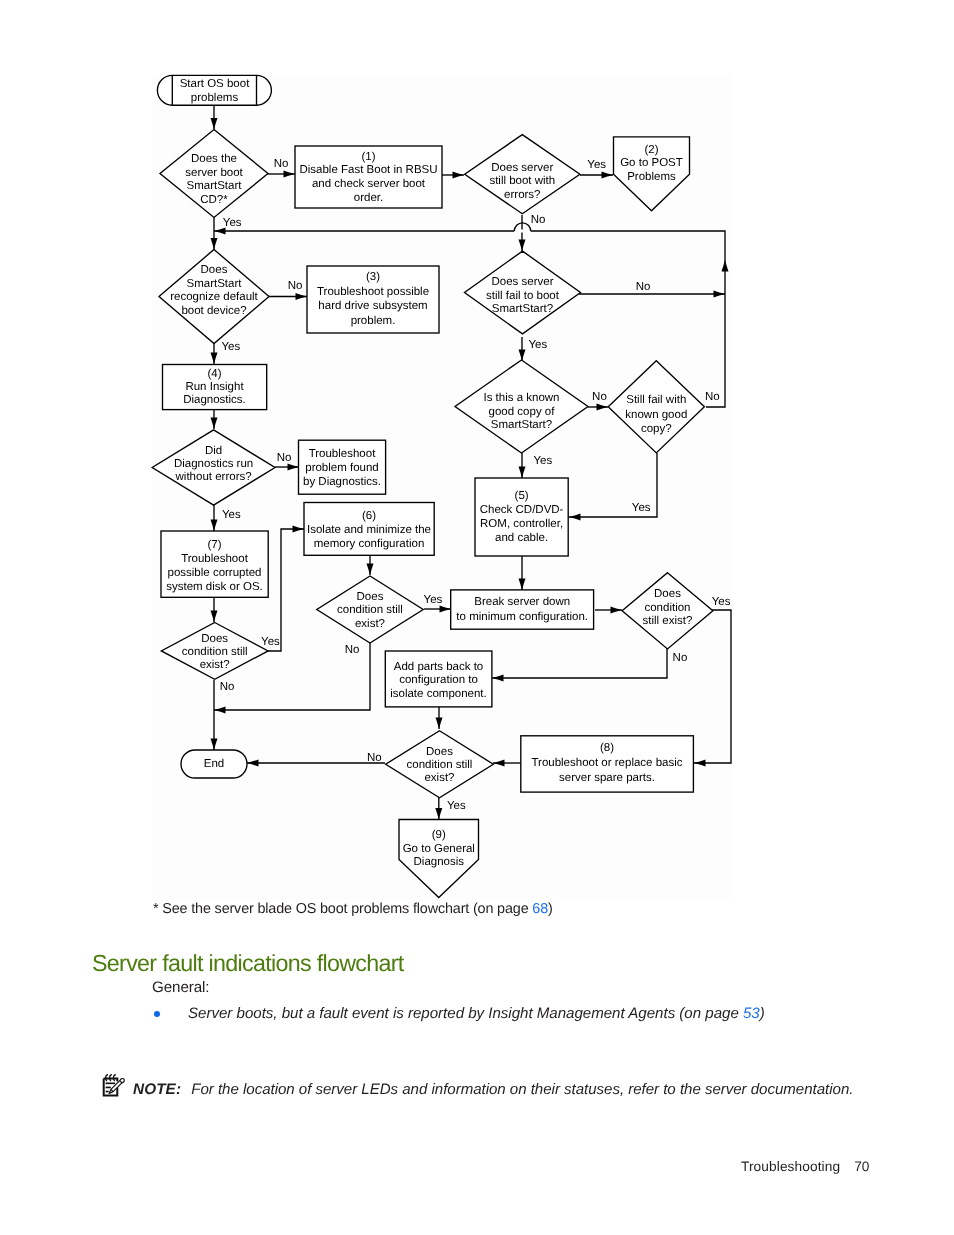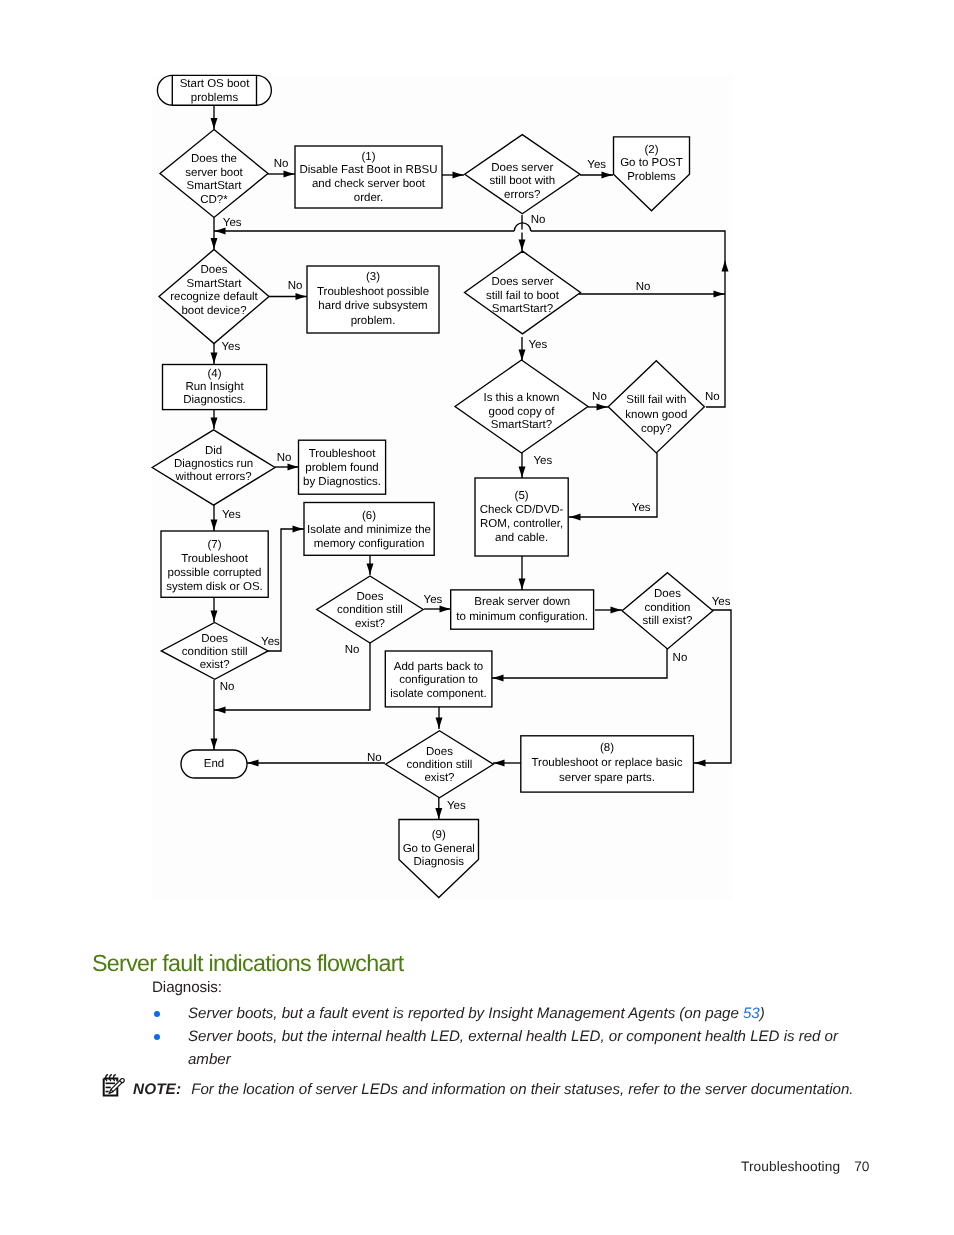--- a/index.html
+++ b/index.html
@@ -349,35 +349,30 @@
 <text class="el" x="344.7" y="653">No</text>
 <text class="el" x="711.7" y="605.1">Yes</text>
 <text class="el" x="672.6" y="661.4">No</text>
 <text class="el" x="261.1" y="645.3">Yes</text>
 <text class="el" x="219.7" y="689.5">No</text>
 <text class="el" x="366.9" y="761.2">No</text>
 <text class="el" x="447" y="808.7">Yes</text>
   </g>
 </svg>
 
+<div class="fn-line"><span>* See the server blade OS boot problems flowchart (on page </span><span class="lnk">68</span><span>)</span></div>
 
 <h2 class="sect">Server fault indications flowchart</h2>
-<div class="sym">Diagnosis:</div>
+<div class="sym">General:</div>
 <div class="bullets">
   <div class="bul">
     <div class="bdot">
           <span class="dot">•</span>
         </div>
     <div class="btxt"><span>Server boots, but a fault event is reported by Insight Management Agents (on page </span><span class="lnk">53</span><span>)</span></div>
-  </div>
-  <div class="bul">
-    <div class="bdot">
-          <span class="dot">•</span>
-        </div>
-    <div class="btxt btxt2">Server boots, but the internal health LED, external health LED, or component health LED is red or amber</div>
   </div>
 </div>
 
 <div class="note">
   <span class="ico"><svg class="noteicon" width="26" height="24" viewBox="100.5 1073 26 24">
   <path d="M103.2,1077.4 L103.2,1094.6 L116.8,1094.6 L116.8,1086.6" fill="none" stroke="#111" stroke-width="2.0"></path>
   <path d="M103.2,1077.4 L116.8,1077.4 L116.8,1080.6" fill="none" stroke="#111" stroke-width="2.0"></path>
   <g fill="none" stroke="#111" stroke-width="1.35" stroke-linecap="round">
     <path d="M107.0,1073.7 C104.6,1075.0 104.7,1077.8 106.1,1079.6"></path>
     <path d="M110.9,1073.7 C108.5,1075.0 108.6,1077.8 110.0,1079.6"></path>

